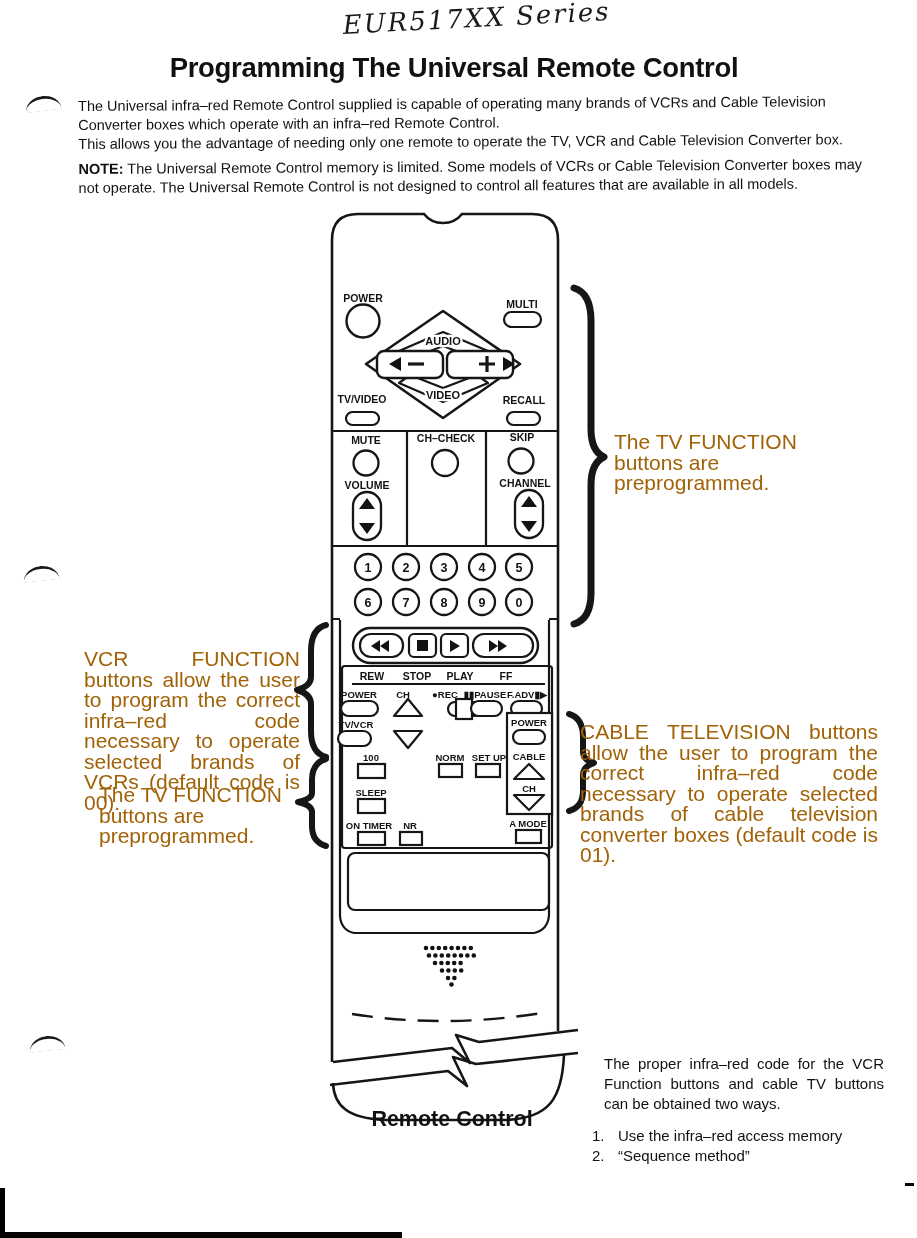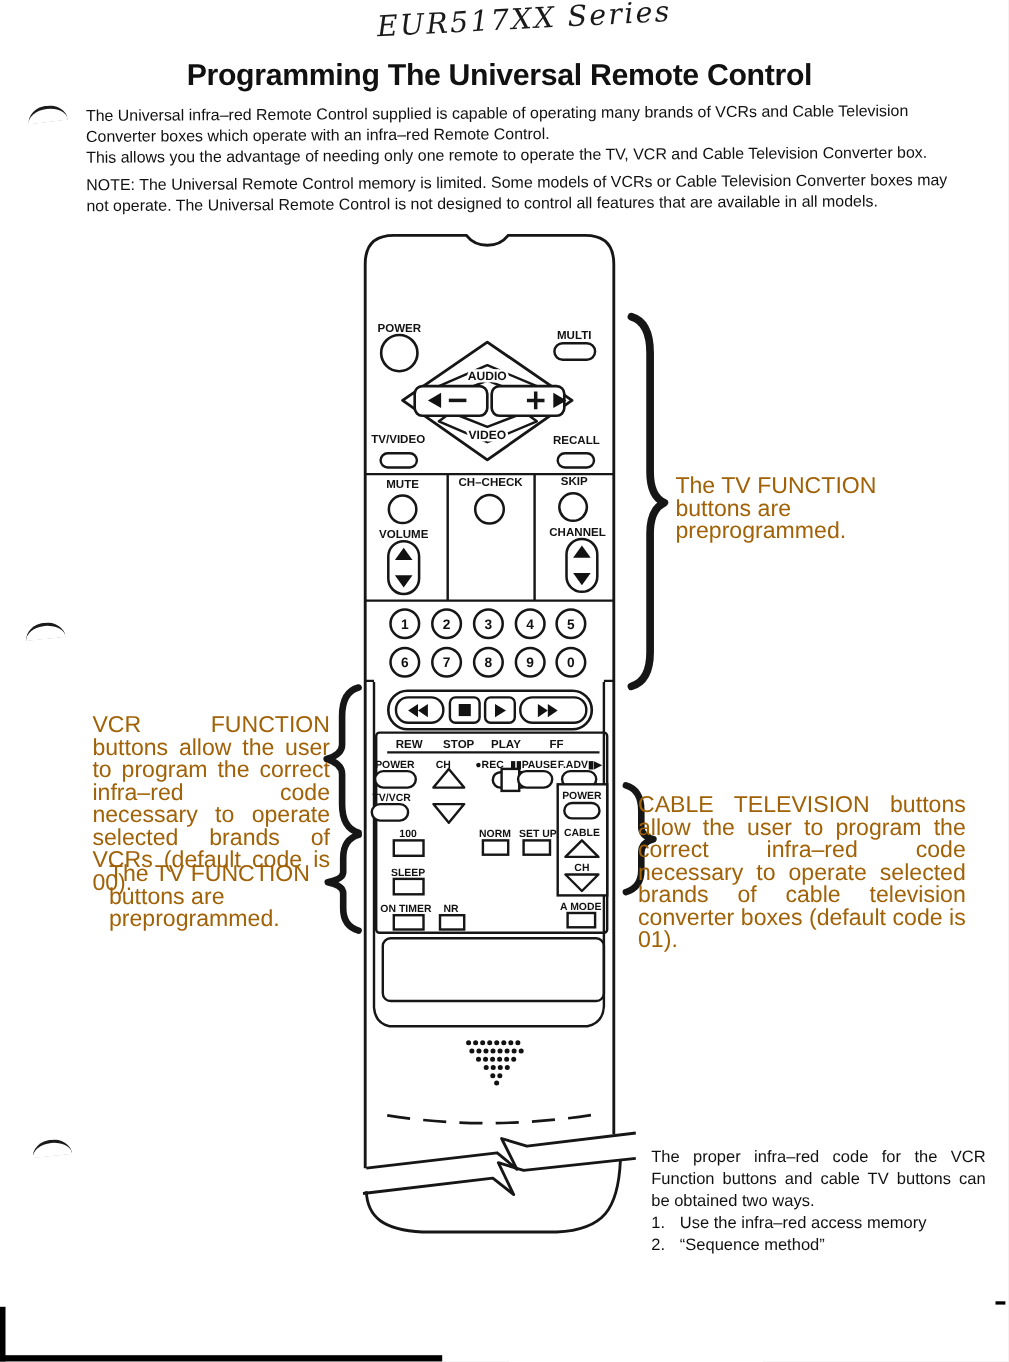--- a/index.html
+++ b/index.html
@@ -12,28 +12,28 @@
 
   .title { position:absolute; left:0; top:52px; width:908px; text-align:center;
            font-size:27.5px; font-weight:bold; letter-spacing:-0.3px; }
 
   .intro { position:absolute; left:78px; top:97px; width:794px;
            font-size:14.5px; line-height:19px; transform:rotate(-0.35deg);
            transform-origin:left top; }
   .intro p { margin:0; }
   .intro .p2 { white-space:nowrap; }
   .intro .note { margin-top:6px; }
-  .note-label { font-weight:normal; }
+  .note-label { font-weight:bold; }
 
   .callout { position:absolute; font-size:21px; line-height:20.5px; color:#a16207; }
   .just { text-align:justify; }
 
   .footnote { position:absolute; left:592px; top:1042px; width:304px;
               font-size:15px; line-height:20px; }
-  .footnote .fn-intro { text-align:justify; margin:0; }
+  .footnote .fn-intro { text-align:justify; margin:12px; }
   .fn-item { display:flex; margin-top:0; }
   .fn-num { width:26px; flex:none; }
 
   .caption { position:absolute; left:346px; top:1107px; width:212px; text-align:center;
              font-weight:bold; font-size:21.5px; letter-spacing:0; }
 
   svg.diagram { position:absolute; left:0; top:0; }
   svg text { font-family:"Liberation Sans", sans-serif; font-weight:bold;
              fill:#121212; text-anchor:middle; }
   .t9  { font-size:9.5px; }
@@ -232,14 +232,15 @@
     <div class="fn-item">
       <span class="fn-num">1.</span>
       <span>Use the infra–red access memory</span>
     </div>
     <div class="fn-item">
       <span class="fn-num">2.</span>
       <span>“Sequence method”</span>
     </div>
   </div>
 
+  <div class="caption">Remote Control</div>
 
 </div>
 
 </body></html>

